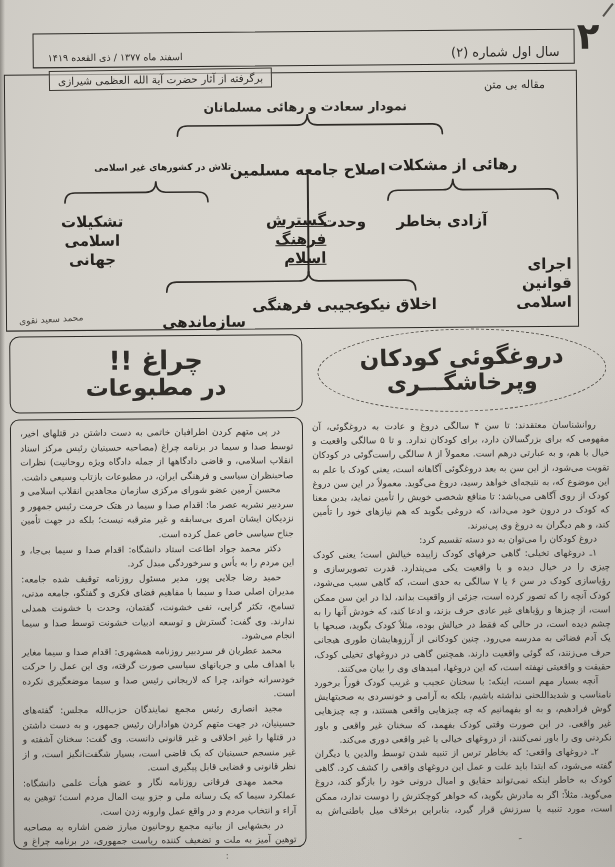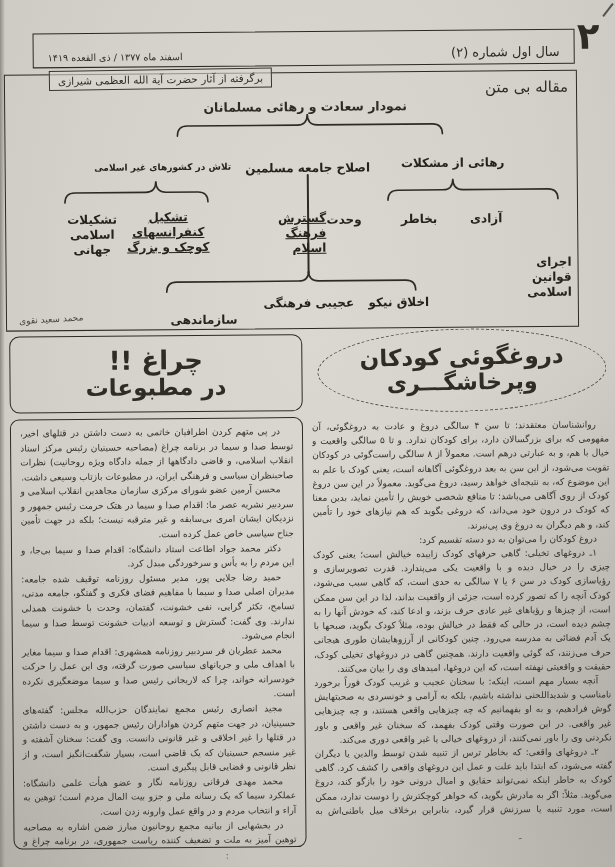--- a/index.html
+++ b/index.html
@@ -17,25 +17,25 @@
 
   
   .header-box{position:absolute;left:36px;top:31px;width:542px;height:35px;border:1.6px solid #2c2a26;
     display:flex;flex-direction:row;justify-content:space-between;align-items:flex-end;padding:0 14px 4px 14px;box-sizing:border-box;}
   .issue-label{font-size:13px;letter-spacing:.3px;}
   .date-label{font-size:9.5px;}
   .page-number{position:absolute;right:12px;top:20px;font-size:37px;font-weight:bold;line-height:1;}
 
   
   .diagram-box{position:absolute;left:7px;top:72px;width:573px;height:257px;border:1.6px solid #2c2a26;box-sizing:border-box;}
-  .corner-label{position:absolute;top:7px;right:8px;font-size:15px;}
+  .corner-label{position:absolute;top:7px;right:31px;font-size:11px;}
   .attribution-box{position:absolute;top:-5px;left:44px;border:1.3px solid #38352f;padding:3px 8px;font-size:10.5px;
     background:rgba(218,215,208,.6);transform:rotate(-.4deg);}
   .diagram-title{position:absolute;top:26px;left:300px;transform:translateX(-50%);font-size:12.5px;font-weight:bold;white-space:nowrap;}
-  .dg-node{position:absolute;font-size:12px;font-weight:bold;line-height:1.25;text-align:center;color:#26231f;}
+  .dg-node{position:absolute;font-size:15px;font-weight:bold;line-height:1.25;text-align:center;color:#26231f;}
   .nowrap{white-space:nowrap;}
   .dg-svg{position:absolute;left:0;top:0;}
   .u{text-decoration:underline;}
   .signature{position:absolute;left:12px;bottom:6px;font-size:9px;color:#45423d;transform:rotate(-3deg);}
 
   
   .left-headline-box{position:absolute;left:10px;top:334px;width:293px;height:77px;border:1.7px solid #2c2a26;
     border-radius:10px;box-sizing:border-box;display:flex;flex-direction:column;align-items:center;justify-content:center;}
   .lh1{font-size:26px;font-weight:bold;line-height:1.05;}
   .lh2{font-size:23px;font-weight:bold;letter-spacing:2px;line-height:1.15;}
@@ -84,27 +84,26 @@
 
           <path d="M160,218 Q160,208 170,208 L292,208 Q302,208 302,198 Q302,208 312,208 L399,208 Q409,208 409,218"></path>
         </g>
       </svg>
 
       <div class="dg-node nowrap" style="left:447px;top:84px;transform:translateX(-50%);">رهائی از مشکلات</div>
       <div class="dg-node nowrap" style="left:302px;top:88px;transform:translateX(-50%);">اصلاح جامعه مسلمین</div>
       <div class="dg-node nowrap" style="left:157px;top:88px;transform:translateX(-50%);font-size:9px;">تلاش در کشورهای غیر اسلامی</div>
 
       <div class="dg-node" style="left:532px;top:136px;width:66px;transform:translateX(-50%);text-align:right;margin-top:48px;">اجرای قوانین اسلامی</div>
-      <div class="dg-node nowrap" style="left:461px;top:140px;transform:translateX(-50%);margin-left:19px;">آزادی</div>
+      <div class="dg-node nowrap" style="left:461px;top:140px;transform:translateX(-50%);">آزادی</div>
       <div class="dg-node nowrap" style="left:413px;top:140px;transform:translateX(-50%);">بخاطر</div>
 
       <div class="dg-node nowrap" style="left:338px;top:140px;transform:translateX(-50%);">وحدت</div>
       <div class="dg-node u" style="left:284px;top:138px;width:72px;transform:translateX(-50%);text-align:right;">گسترش فرهنگ اسلام</div>
 
-      <div class="dg-node u" style="left:162px;top:136px;width:92px;transform:translateX(-50%);">تشکیل کنفرانسهای کوچک و بزرگ</div>
       <div class="dg-node" style="left:86px;top:138px;width:74px;transform:translateX(-50%);">تشکیلات اسلامی جهانی</div>
 
       <div class="dg-node nowrap" style="left:392px;top:223px;transform:translateX(-50%);">اخلاق نیکو</div>
       <div class="dg-node nowrap" style="left:302px;top:223px;transform:translateX(-50%);">عجیبی فرهنگی</div>
       <div class="dg-node nowrap" style="left:197px;top:239px;transform:translateX(-50%);">سازماندهی</div>
 
       <div class="signature">محمد سعید نقوی</div>
     </div>
 
     <div class="left-headline-box">

